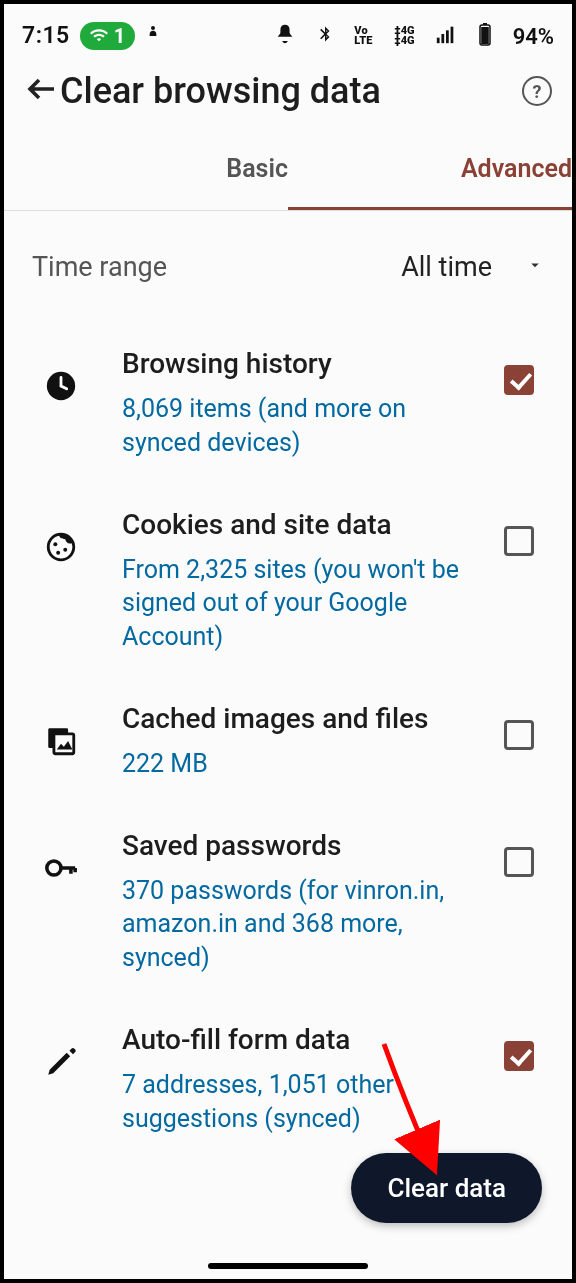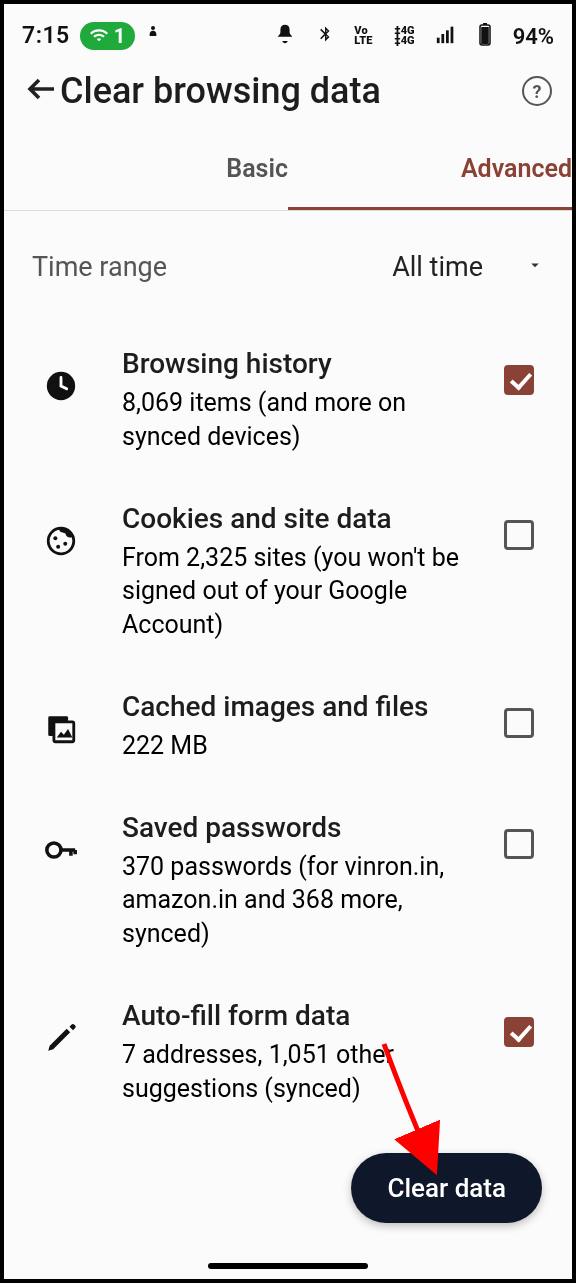--- a/index.html
+++ b/index.html
@@ -20,30 +20,30 @@
     .back svg { width: 36px; height: 36px; }
     .title { flex: 1; font-size: 36px; font-weight: 500; color: #1e1d1d; letter-spacing: 0px; }
     .help { width: 30px; height: 30px; border: 2px solid #555; border-radius: 50%; display: flex; align-items: center; justify-content: center; font-size: 18px; color: #555; font-weight: 700; }
 
     .tabs { display: flex; border-bottom: 1px solid #ddd; }
     .tab { flex: 1; text-align: right; padding: 24px 0; font-size: 25px; font-weight: 600; color: #555; }
     .tab.active { color: #8b4236; border-bottom: 3px solid #8b4236; }
 
     .range { display: flex; align-items: center; padding: 40px 28px; }
     .range-label { flex: 1; font-size: 27px; color: #555; }
-    .range-val { font-size: 27px; color: #222; margin-right: 43px; }
+    .range-val { font-size: 27px; color: #222; margin-right: 34px; }
     .caret svg { width: 18px; height: 18px; }
 
     .list { }
     .row { display: flex; align-items: flex-start; padding: 24px 28px 24px 28px; gap: 32px; }
     .ricon { width: 58px; display: flex; justify-content: center; padding-top: 22px; }
     .ricon svg { width: 34px; height: 34px; }
     .rtext { flex: 1; }
     .rtitle { font-size: 28px; color: #1d1d1d; font-weight: 500; }
-    .rsub { font-size: 25px; color: #000000; margin-top: 6px; line-height: 1.35; }
+    .rsub { font-size: 25px; color: #0369a1; margin-top: 12px; line-height: 1.35; }
     .rcheck { padding-top: 18px; width: 50px; display:flex; justify-content:center; }
     .checkbox { width: 30px; height: 30px; border: 3px solid #555; border-radius: 4px; }
     .checkbox.checked { background: #8b4236; border-color: #8b4236; position: relative; }
     .checkbox.checked::after { content: ''; position: absolute; left: 8px; top: 1px; width: 8px; height: 16px; border: solid #fff; border-width: 0 4px 4px 0; transform: rotate(42deg); }
 
     .fab { position: absolute; right: 30px; bottom: 56px; background: #0f172a; color: #fff; font-size: 26px; font-weight: 500; padding: 20px 36px; border-radius: 40px; box-shadow: 0 3px 8px rgba(0,0,0,0.25); }
 
     .arrow { position: absolute; left: 370px; top: 1035px; pointer-events: none; }
 
     .navhandle { position: absolute; bottom: 10px; left: 50%; transform: translateX(-50%); width: 160px; height: 6px; background: #000; border-radius: 4px; }

